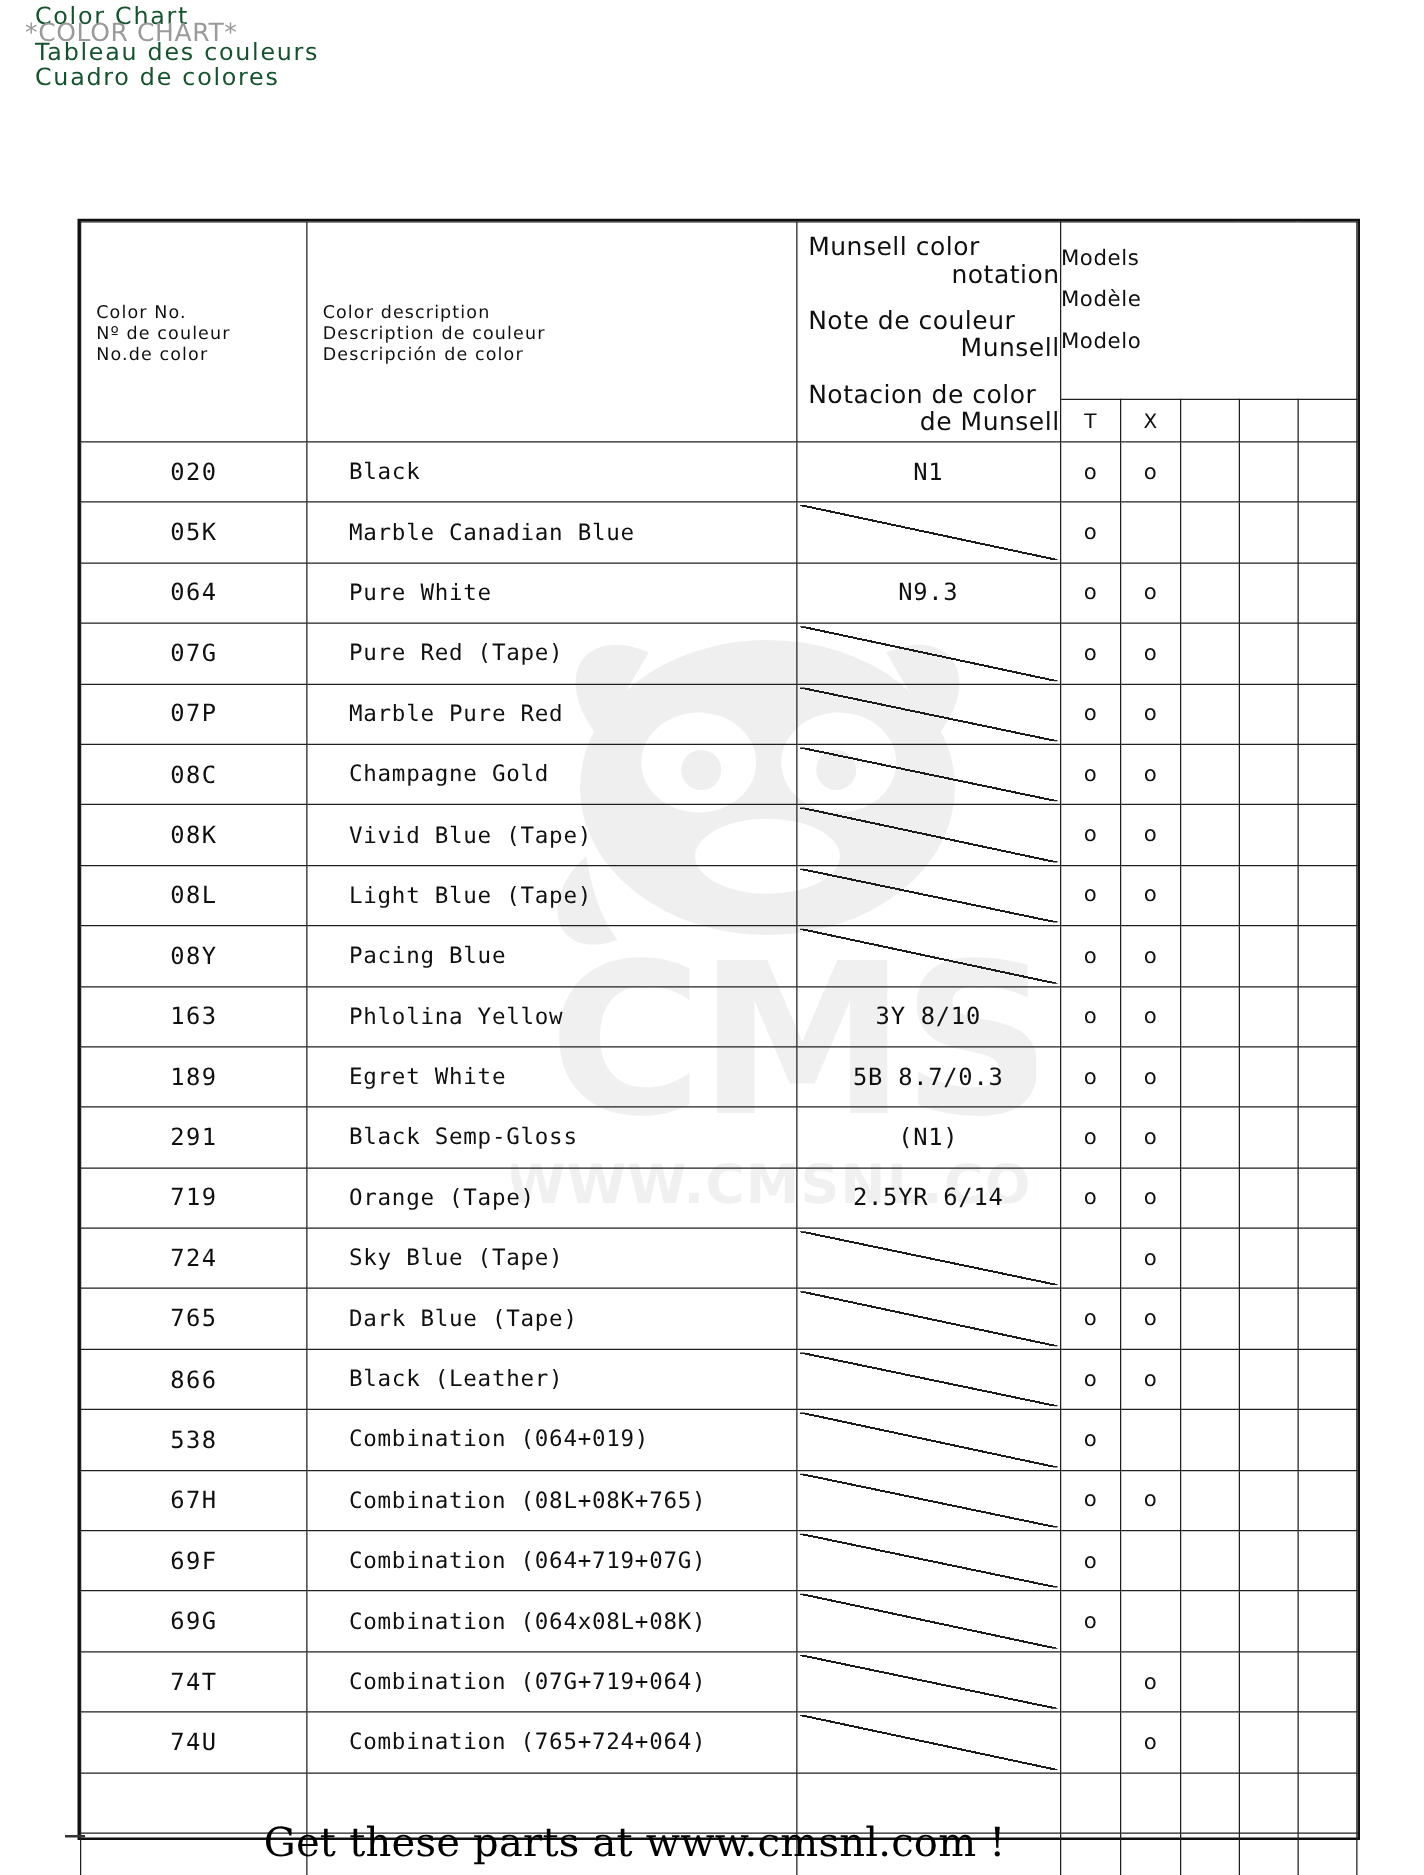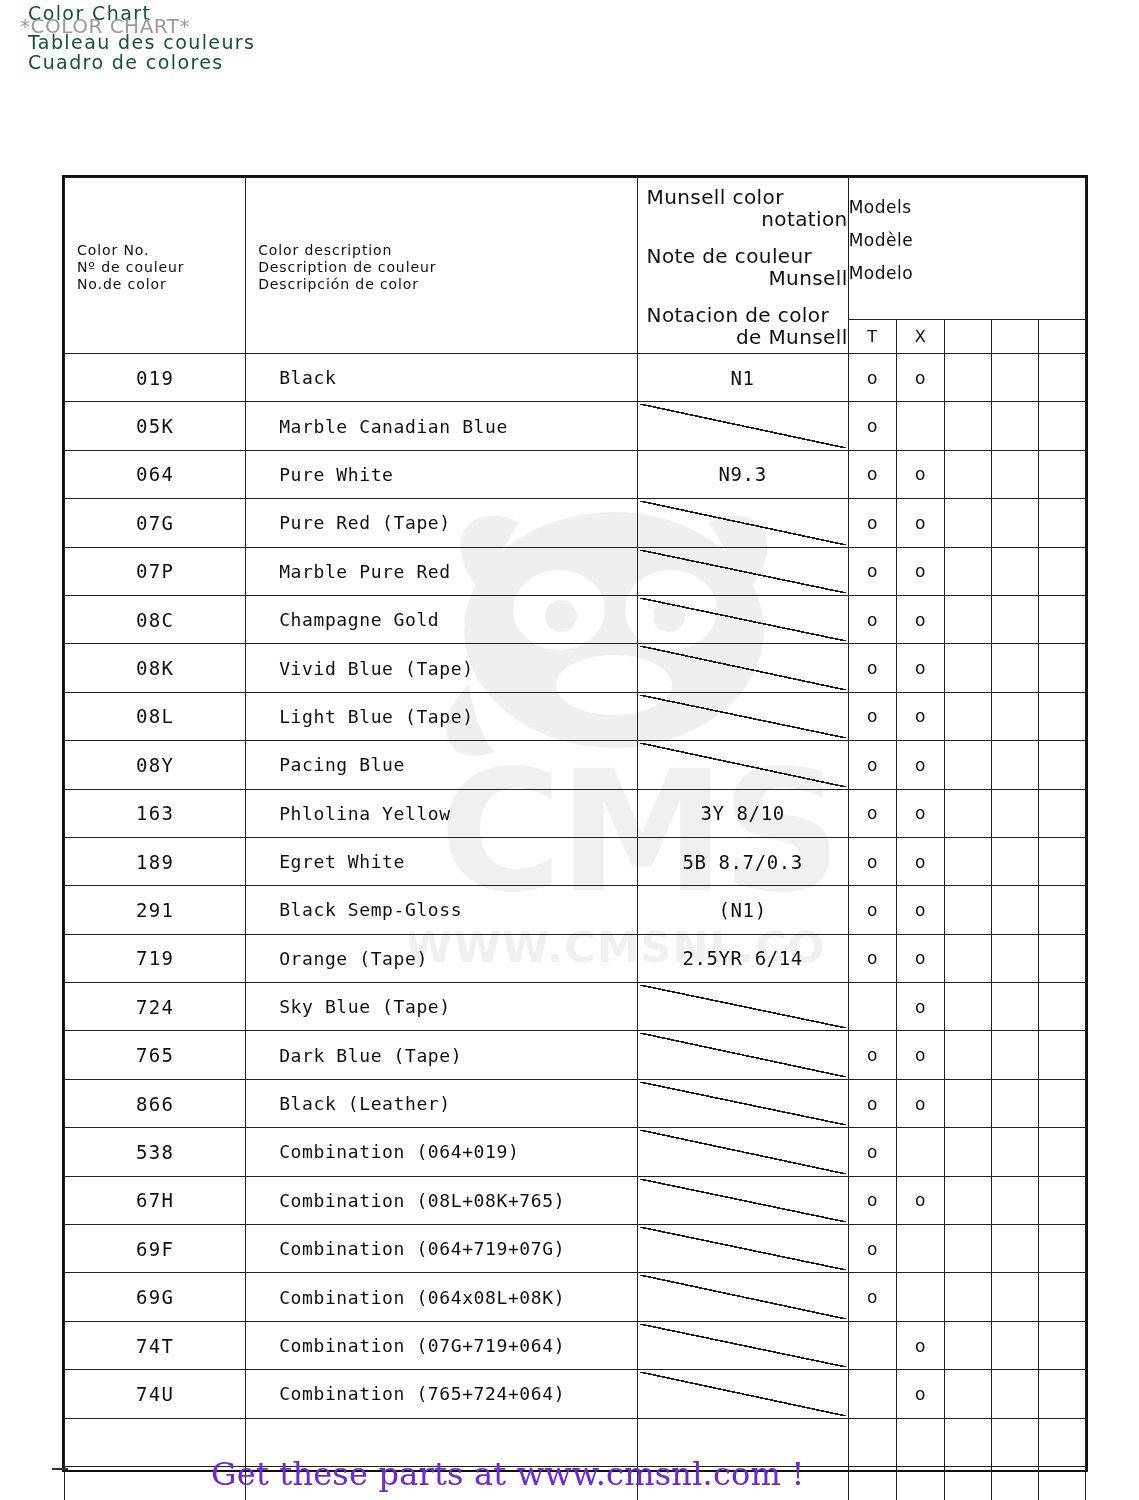--- a/index.html
+++ b/index.html
@@ -158,21 +158,21 @@
         transparent calc(50% + 0.8px));
   }
 
   
   #promo {
     position: absolute;
     left: 211px; top: 1455px;
     white-space: nowrap;
     font-family: "DejaVu Serif", "Liberation Serif", serif;
     font-size: 32px;
-    color: #6d28d9;
+    color: #000000;
     letter-spacing: 0.2px;
   }
 
   
   #scan-tick {
     position: absolute;
     left: 52px; top: 1468px;
     width: 16px; height: 2px;
     background: #333;
   }
@@ -259,21 +259,21 @@
       <th class="sub-col">T</th>
           <th class="sub-col">X</th>
           <th class="sub-col"></th>
           <th class="sub-col"></th>
           <th class="sub-col"></th>
         </tr>
     </thead>
     <tbody id="table-body">
 
     <tr>
-          <td class="col-no">019</td>
+          <td class="col-no">020</td>
           <td class="col-desc">Black</td>
           <td class="col-muns">N1</td>
           <td class="col-mark">o</td>
           <td class="col-mark">o</td>
           <td class="col-mark"></td>
           <td class="col-mark"></td>
           <td class="col-mark"></td>
         </tr>
         <tr>
           <td class="col-no">05K</td>

